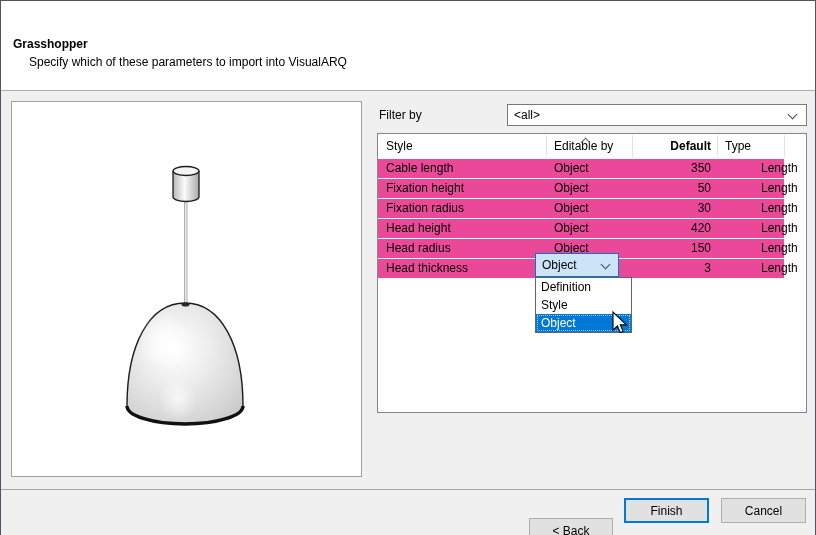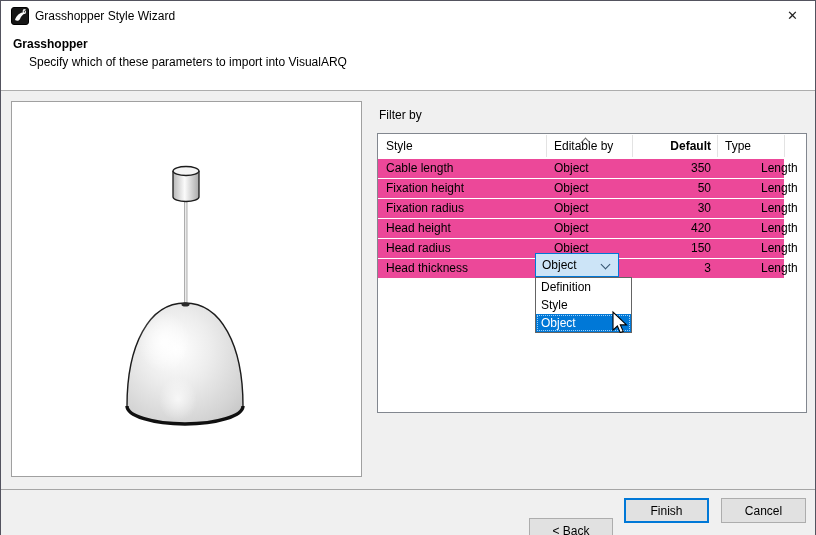--- a/index.html
+++ b/index.html
@@ -78,31 +78,20 @@
     border:1px solid #adadad;font-family:inherit;font-size:12px;color:#000;padding:0;}
   .btn-back{left:528px;width:84px;margin-top:20px;}
   .btn-finish{left:623px;width:85px;border:2px solid #0078d7;}
   .btn-cancel{left:720px;width:85px;}
 </style>
 </head>
 <body>
 
 <div class="win">
 
-  <div class="titlebar">
-    <span class="app-icon">
-      <svg width="18" height="18" viewBox="0 0 18 18">
-        <rect x="0.5" y="0.5" width="17" height="17" rx="2.5" fill="#161616" stroke="#000"></rect>
-        <path d="M4,13 C5.5,7.5 11,4.5 14,5.5 C12,8 10,9 9,12 C8,14.2 5.8,14.2 4,13 Z" fill="#fdfdfd"></path>
-        <text x="13.4" y="7.2" font-size="6.5" fill="#fff" text-anchor="middle" font-family="Liberation Sans, sans-serif" font-weight="bold">6</text>
-      </svg>
-    </span>
-    <span class="title-text">Grasshopper Style Wizard</span>
-    <span class="close-btn">✕</span>
-  </div>
 
   <div class="header">
     <div class="header-title">Grasshopper</div>
     <div class="header-sub">Specify which of these parameters to import into VisualARQ</div>
   </div>
   <div class="hdr-divider"></div>
 
   <div class="main-bg"></div>
 
   <div class="preview">
@@ -132,20 +121,24 @@
 
       <path d="M115,304 C115,243 137,201 173,201 C209,201 231,243 231,304 A58,18 0 0 1 115,304 Z" fill="url(#domeG)" stroke="#1c1c1c" stroke-width="1.4"></path>
       <path d="M115,304 A58,18 0 0 0 231,304" fill="none" stroke="#101010" stroke-width="3.4"></path>
       <ellipse cx="173.5" cy="202.5" rx="4" ry="2" fill="#2a2a2a"></ellipse>
       <ellipse cx="152" cy="240" rx="26" ry="30" fill="url(#hlG)"></ellipse>
       <ellipse cx="166" cy="297" rx="19" ry="22" fill="url(#hlG)" opacity="0.75"></ellipse>
     </svg>
   </div>
 
   <span class="filter-label">Filter by</span>
+  <div class="filter-box">
+    <span>&lt;all&gt;</span>
+    <span class="chev filter-chev"></span>
+  </div>
 
   <div class="ptable">
     <div class="thead">
       <span class="hcell hc0">Style</span>
       <span class="hcell hc1">Editable by</span>
       <span class="hcell hc2">Default</span>
       <span class="hcell hc3">Type</span>
       <span class="sort-caret"></span>
       <span class="hsep" style="left:168px"></span>
       <span class="hsep" style="left:254px"></span>

